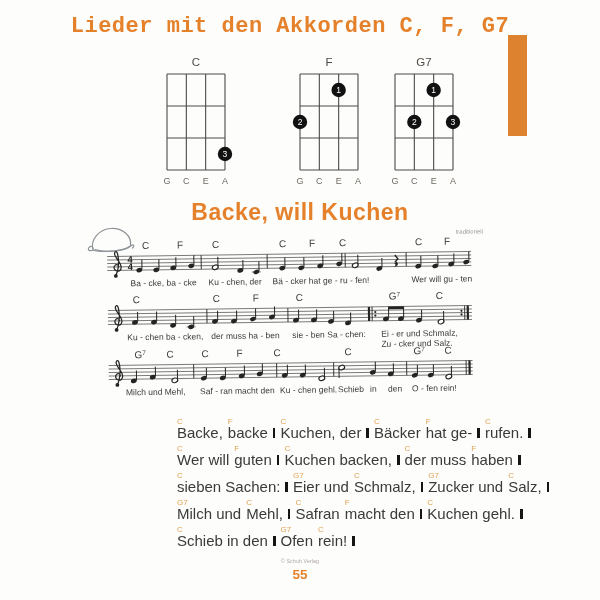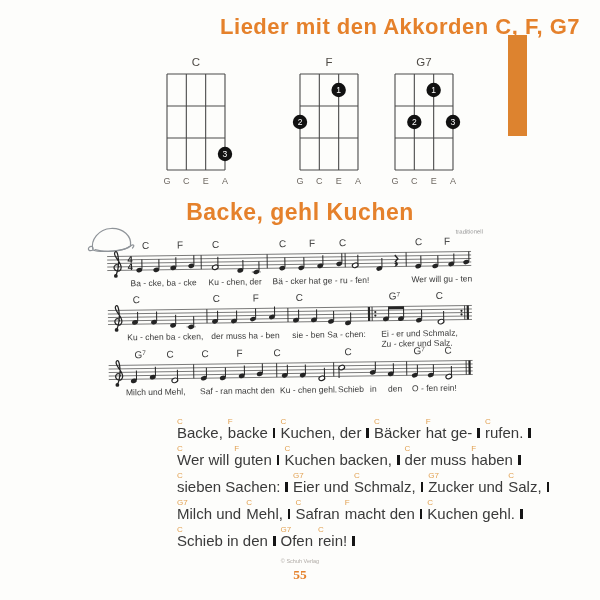--- a/index.html
+++ b/index.html
@@ -1,22 +1,22 @@
 <!DOCTYPE html>
 <html style="--accent: #E5812B; --blockchord: #E2A253;"><head>
 <meta charset="utf-8">
 <style>
   html,body{margin:0;padding:0;}
   .page{
     position:relative; width:600px; height:600px; overflow:hidden;
     background:#fdfdfb; font-family:"Liberation Sans", sans-serif;
   }
   .page-title{
-    position:absolute; left:0; right:20px; top:14px; text-align:right;
-    font-size:22px; font-weight:bold; letter-spacing:.5px; color:var(--accent,#E5812B);
+    position:absolute; left:0; right:20px; top:14px; text-align:center;
+    font-size:22px; font-weight:bold; letter-spacing:.5px; color:var(--accent,#E5812B);font-family:Liberation Mono, monospace;
   }
   .edge-tab{ position:absolute; width:19px; height:101px; left:508px; top:35px; }
   .song-title{
     position:absolute; left:0; right:0; top:199px; text-align:center;
     font-size:23px; font-weight:bold; letter-spacing:.5px; color:var(--accent,#E5812B);
   }
   .attribution{
     position:absolute; left:400px; top:229px; width:83px; text-align:right;
     font-size:6px; color:#9b9b9b; transform:rotate(-0.8deg);
   }
@@ -28,21 +28,21 @@
   .tok{ display:inline-block; vertical-align:bottom; margin-right:5px; }
   .tok .tc{ display:block; font-size:8px; height:11px; line-height:11px; color:var(--blockchord,#E2A253); }
   .tok .tt{ display:block; font-size:15px; line-height:12px; color:#3a3a3a; }
   .bar-sep{ display:inline-block; width:2.6px; height:10px; background:#151515; }
   .footer-copy{
     position:absolute; left:0; right:0; top:558px; text-align:center;
     font-size:5.5px; color:#b0aba6;
   }
   .page-num{
     position:absolute; left:0; right:0; top:567px; text-align:center;
-    font-size:13.5px; font-weight:bold; color:var(--accent,#E5812B);font-family:Liberation Serif, serif;
+    font-size:13.5px; font-weight:bold; color:var(--accent,#E5812B);
   }
 </style>
 </head>
 <body>
 
 <div class="page">
 
   <div class="page-title">Lieder mit den Akkorden C, F, G7</div>
 
   <div class="edge-tab" style="background: rgb(221, 131, 47);"></div>
@@ -307,21 +307,21 @@
           <text x="199" y="393" font-size="8.5" fill="#3a3a3a" text-anchor="start">Saf - ran macht den</text>
           <text x="279" y="393" font-size="8.5" fill="#3a3a3a" text-anchor="start">Ku - chen gehl.</text>
           <text x="337" y="393" font-size="8.5" fill="#3a3a3a" text-anchor="start">Schieb</text>
           <text x="369" y="393" font-size="8.5" fill="#3a3a3a" text-anchor="start">in</text>
           <text x="387" y="393" font-size="8.5" fill="#3a3a3a" text-anchor="start">den</text>
           <text x="411" y="393" font-size="8.5" fill="#3a3a3a" text-anchor="start">O - fen rein!</text>
         </g>
       </g>
     </svg>
 
-  <div class="song-title">Backe, gehl Kuchen</div>
+  <div class="song-title">Backe, will Kuchen</div>
 
   <div class="attribution">traditionell</div>
 
   <div class="lyric-block">
       <div class="lyr-line"><div class="tok"><div class="tc">C</div><div class="tt">Backe,</div></div><div class="tok"><div class="tc">F</div><div class="tt">backe</div></div><div class="tok"><div class="tc">&nbsp;</div><div class="tt"><span class="bar-sep"></span></div></div><div class="tok"><div class="tc">C</div><div class="tt">Kuchen, der</div></div><div class="tok"><div class="tc">&nbsp;</div><div class="tt"><span class="bar-sep"></span></div></div><div class="tok"><div class="tc">C</div><div class="tt">Bäcker</div></div><div class="tok"><div class="tc">F</div><div class="tt">hat ge-</div></div><div class="tok"><div class="tc">&nbsp;</div><div class="tt"><span class="bar-sep"></span></div></div><div class="tok"><div class="tc">C</div><div class="tt">rufen.</div></div><div class="tok"><div class="tc">&nbsp;</div><div class="tt"><span class="bar-sep"></span></div></div></div>
       <div class="lyr-line"><div class="tok"><div class="tc">C</div><div class="tt">Wer will</div></div><div class="tok"><div class="tc">F</div><div class="tt">guten</div></div><div class="tok"><div class="tc">&nbsp;</div><div class="tt"><span class="bar-sep"></span></div></div><div class="tok"><div class="tc">C</div><div class="tt">Kuchen backen,</div></div><div class="tok"><div class="tc">&nbsp;</div><div class="tt"><span class="bar-sep"></span></div></div><div class="tok"><div class="tc">C</div><div class="tt">der muss</div></div><div class="tok"><div class="tc">F</div><div class="tt">haben</div></div><div class="tok"><div class="tc">&nbsp;</div><div class="tt"><span class="bar-sep"></span></div></div></div>
       <div class="lyr-line"><div class="tok"><div class="tc">C</div><div class="tt">sieben Sachen:</div></div><div class="tok"><div class="tc">&nbsp;</div><div class="tt"><span class="bar-sep"></span></div></div><div class="tok"><div class="tc">G7</div><div class="tt">Eier und</div></div><div class="tok"><div class="tc">C</div><div class="tt">Schmalz,</div></div><div class="tok"><div class="tc">&nbsp;</div><div class="tt"><span class="bar-sep"></span></div></div><div class="tok"><div class="tc">G7</div><div class="tt">Zucker und</div></div><div class="tok"><div class="tc">C</div><div class="tt">Salz,</div></div><div class="tok"><div class="tc">&nbsp;</div><div class="tt"><span class="bar-sep"></span></div></div></div>
       <div class="lyr-line"><div class="tok"><div class="tc">G7</div><div class="tt">Milch und</div></div><div class="tok"><div class="tc">C</div><div class="tt">Mehl,</div></div><div class="tok"><div class="tc">&nbsp;</div><div class="tt"><span class="bar-sep"></span></div></div><div class="tok"><div class="tc">C</div><div class="tt">Safran</div></div><div class="tok"><div class="tc">F</div><div class="tt">macht den</div></div><div class="tok"><div class="tc">&nbsp;</div><div class="tt"><span class="bar-sep"></span></div></div><div class="tok"><div class="tc">C</div><div class="tt">Kuchen gehl.</div></div><div class="tok"><div class="tc">&nbsp;</div><div class="tt"><span class="bar-sep"></span></div></div></div>
       <div class="lyr-line"><div class="tok"><div class="tc">C</div><div class="tt">Schieb in den</div></div><div class="tok"><div class="tc">&nbsp;</div><div class="tt"><span class="bar-sep"></span></div></div><div class="tok"><div class="tc">G7</div><div class="tt">Ofen</div></div><div class="tok"><div class="tc">C</div><div class="tt">rein!</div></div><div class="tok"><div class="tc">&nbsp;</div><div class="tt"><span class="bar-sep"></span></div></div></div>
     </div>

